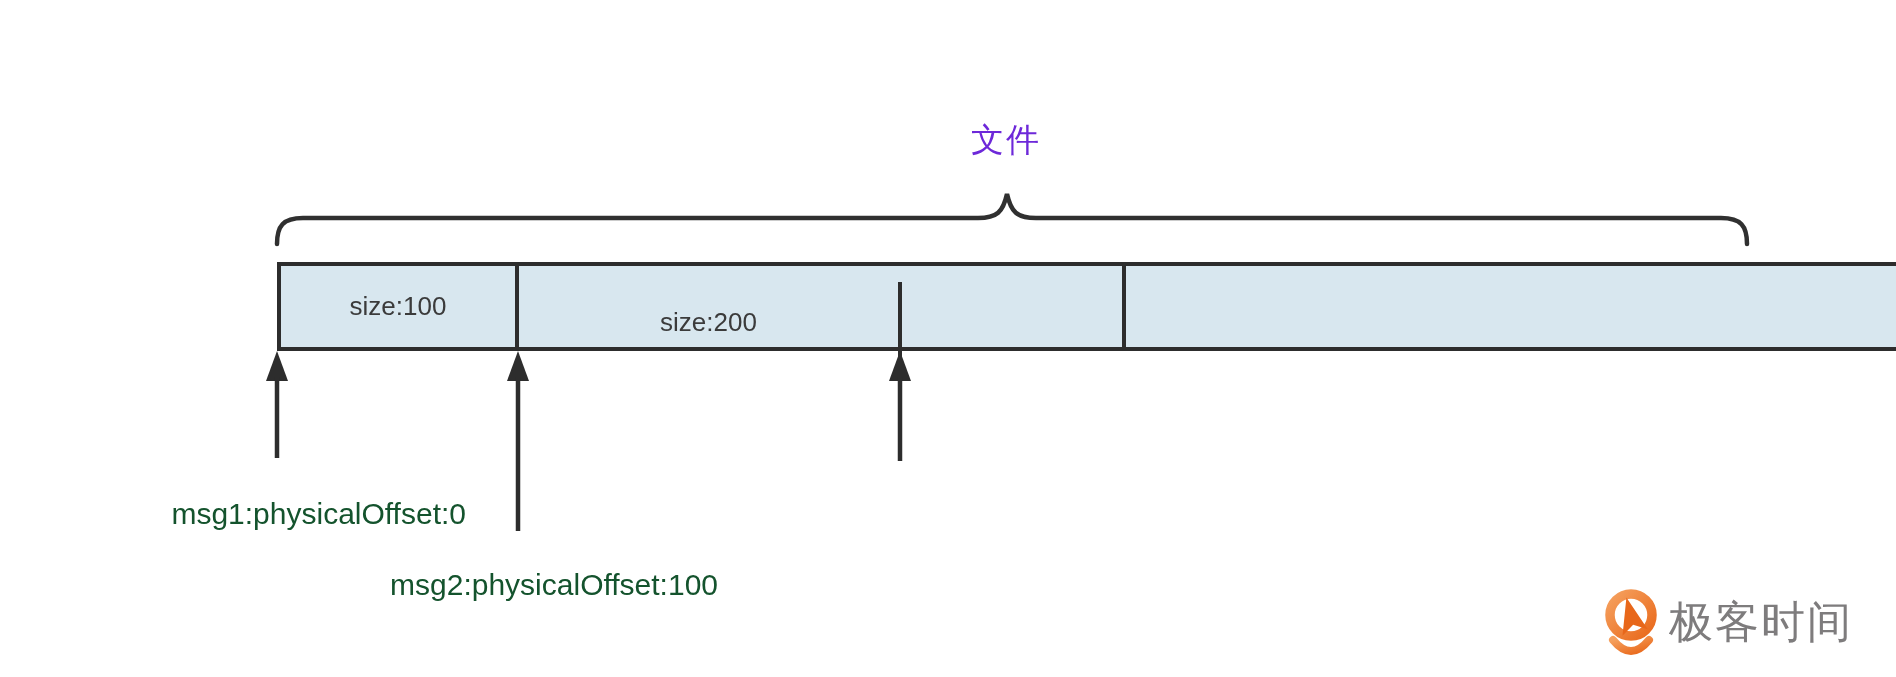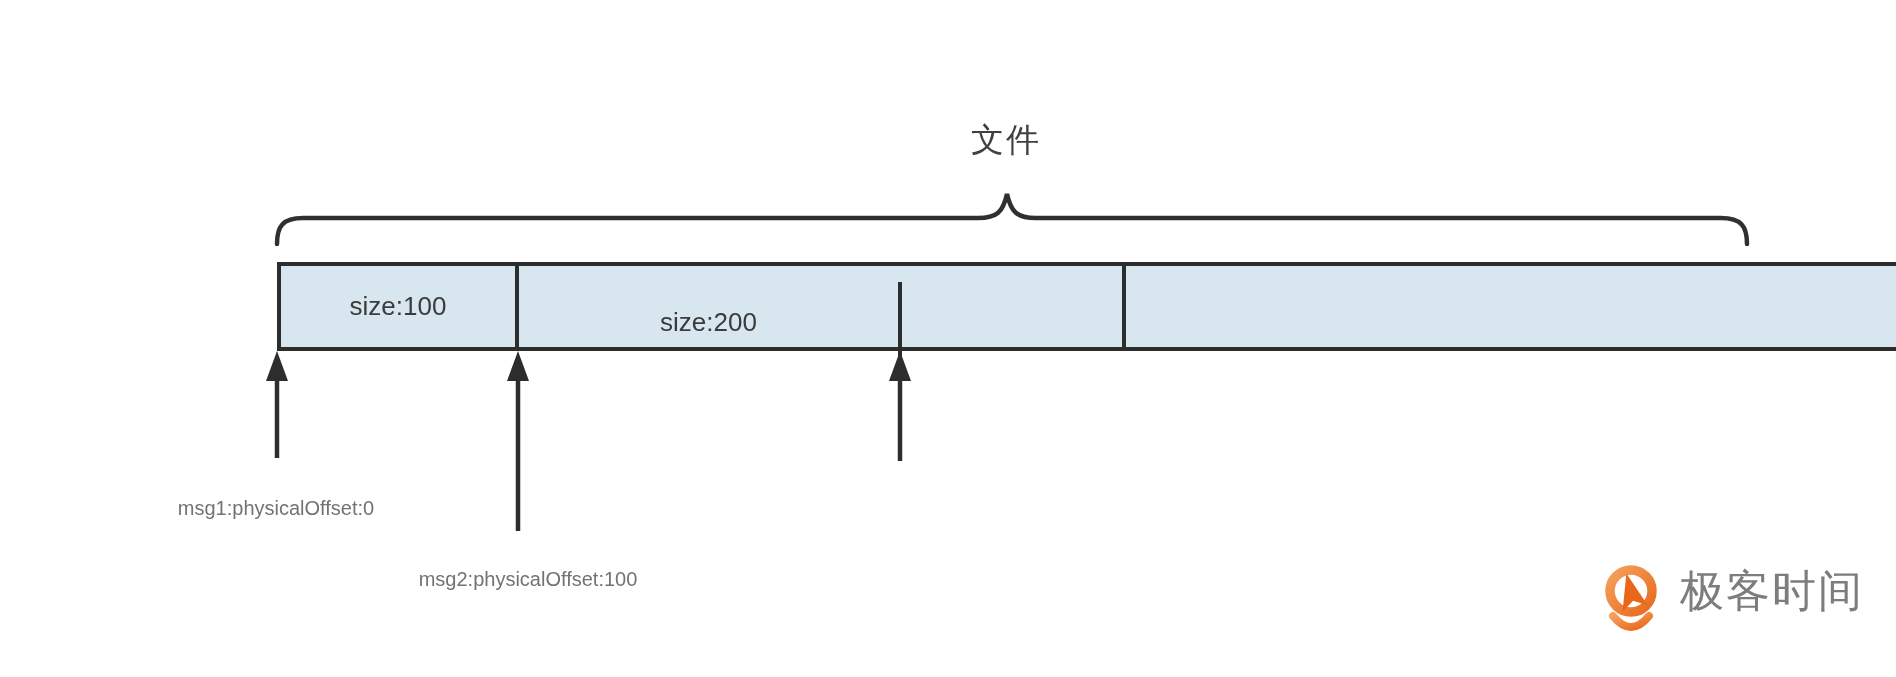--- a/index.html
+++ b/index.html
@@ -16,21 +16,21 @@
     overflow: hidden;
   }
   .abs { position: absolute; }
 
   .file-title {
     left: 906px;
     top: 118px;
     width: 200px;
     text-align: center;
     font-size: 33px;
-    color: #404040;
+    color: #6d28d9;
     letter-spacing: 2px;
   }
 
   .strokes-svg {
     left: 0;
     top: 0;
     width: 1896px;
     height: 677px;
     pointer-events: none;
   }
@@ -55,34 +55,35 @@
     font-size: 26px;
     color: #3b3b3b;
   }
   .seg-1 { width: 238px; }
   .seg-2 { width: 383px; margin-top: 16px; }
   .seg-3 { width: 224px; }
   .seg-4 { flex: 1; border-right: none; }
 
   .offset-label {
     width: 380px;
-    text-align: center;
-    font-size: 20px;
-    color: #737373;
+    text-align: right;
+    font-size: 30px;
+    color: #14532d;
     white-space: nowrap;
   }
   .label-msg1 { left: 86px;  top: 497px; }
   .label-msg2 { left: 338px; top: 568px; }
   .label-msg3 { left: 710px; top: 499px; }
 
   .logo {
     left: 1602px;
-    top: 562px;
+    top: 586px;
     display: flex;
-    gap: 20px;
+    align-items: center;
+    gap: 9px;
   }
   .logo-text {
     font-size: 44px;
     color: #7e7c7d;
     letter-spacing: 2px;
     white-space: nowrap;
   }
 </style>
 </head>
 <body>

